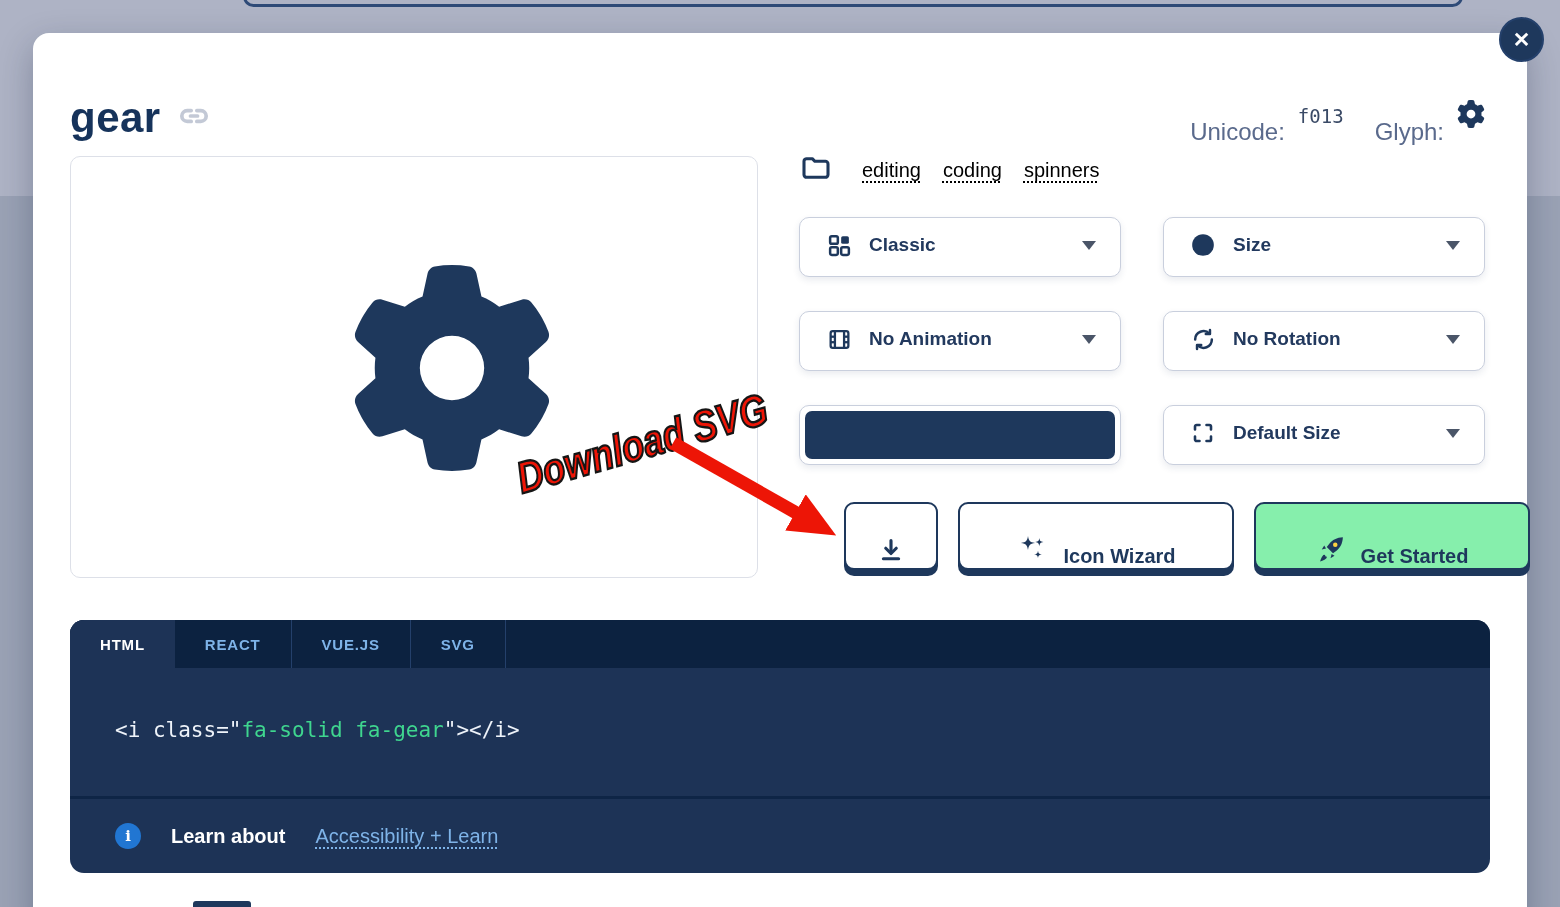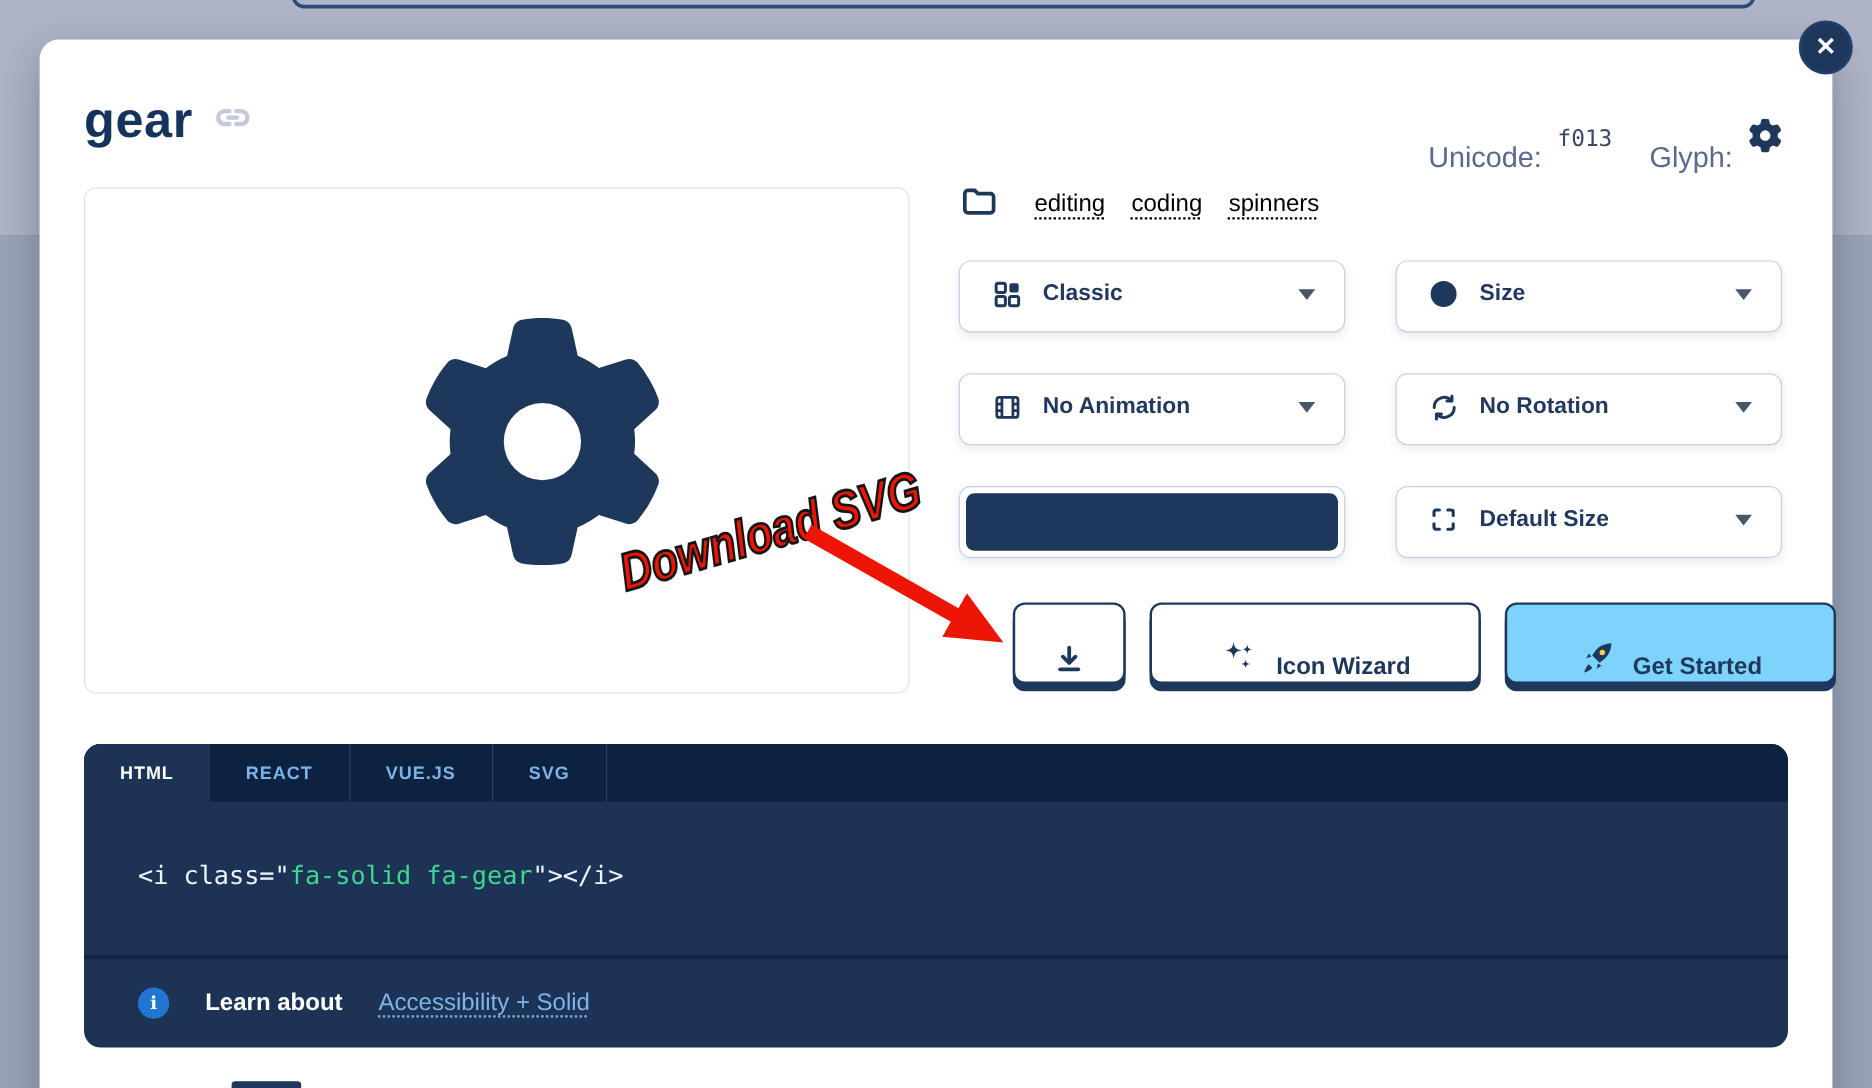--- a/index.html
+++ b/index.html
@@ -11,21 +11,21 @@
   .behind-bar { position:absolute; left:243px; top:-14px; width:1220px; height:21px;
                 border:3px solid #2e4a77; border-radius:12px; background:#aeb3c5; }
 
   .modal { position:absolute; left:33px; top:33px; width:1494px; height:900px;
            background:#ffffff; border-radius:16px; box-shadow:0 12px 34px rgba(15,25,55,.28); }
 
   .close-btn { position:absolute; left:1466px; top:-16px; width:45px; height:45px; border-radius:50%;
                background:#1e385c; color:#fff; display:flex; align-items:center; justify-content:center;
                font-size:21px; font-weight:700; cursor:pointer; border:2px solid #24406b; }
 
-  .title-row { position:absolute; left:37px; top:43px; display:flex; align-items:center; gap:16px; }
+  .title-row { position:absolute; left:37px; top:61px; display:flex; align-items:center; gap:16px; }
   .title { font-size:42px; font-weight:800; color:#16335b; letter-spacing:.5px; }
 
   .meta { position:absolute; top:52px; right:42px; display:flex; align-items:center; gap:13px; }
   .meta-label { font-size:24px; color:#5a6a8c;margin-top:33px; }
   .meta-value { font-family:"DejaVu Sans Mono", monospace; font-size:19px; color:#3a4a66; margin-right:18px; }
 
   .preview-box { position:absolute; left:37px; top:123px; width:688px; height:422px;
                  background:#fff; border:1px solid #dde0e8; border-radius:10px; }
   .preview-gear { position:absolute; left:278px; top:108px; }
   .moon-btn { position:absolute; left:70px; top:492px; width:32px; height:32px; cursor:pointer; }
@@ -40,21 +40,21 @@
   .sel-label { font-size:19px; font-weight:600; color:#22395e; margin-left:17px; }
   .caret { margin-left:auto; width:0; height:0; border-left:7px solid transparent;
            border-right:7px solid transparent; border-top:9px solid #4a5568; }
   .swatch-wrap { justify-content:stretch; padding:5px; }
   .swatch { width:100%; height:100%; background:#1e385c; border-radius:7px; }
 
   .btn { position:absolute; height:68px; border:2.5px solid #1e385c; border-radius:10px;
          background:#fff; box-shadow:0 6px 0 0 #1e385c; display:flex; align-items:flex-end;
          justify-content:center; gap:15px; cursor:pointer;margin-left:45px; }
   .btn-label { font-size:20px; font-weight:700; color:#1e385c; }
-  .btn-yellow { background:#7dd3fc; }
+  .btn-yellow { background:#86efac; }
 
   .annot { position:absolute; left:478px; top:422px; transform:rotate(-16deg) scaleX(.82);
            transform-origin:0 0; font-size:44px; font-weight:800; font-style:italic;
            color:#ed1506; -webkit-text-stroke:2.4px #151515; white-space:nowrap; z-index:5; }
   .annot-arrow { position:absolute; left:595px; top:370px; z-index:5; pointer-events:none; }
 
   .code-panel { position:absolute; left:37px; top:587px; width:1420px; height:253px;
                 background:#1d3356; border-radius:14px; }
   .tab-strip { position:absolute; left:0; top:0; width:100%; height:48px; background:#0c2240;
                border-radius:14px 14px 0 0; display:flex; }
@@ -251,19 +251,19 @@
       <div class="tab active">HTML</div>
       <div class="tab">REACT</div>
       <div class="tab">VUE.JS</div>
       <div class="tab">SVG</div>
     </div>
     <div class="code-line"><span>&lt;i class="</span><span class="code-green">fa-solid fa-gear</span><span>"&gt;&lt;/i&gt;</span></div>
     <div class="panel-divider"></div>
     <div class="panel-footer">
       <span class="info-dot">i</span>
       <span class="footer-label">Learn about</span>
-      <a class="footer-link">Accessibility + Solid</a>
+      <a class="footer-link">Accessibility + Learn</a>
     </div>
   </div>
 
   <div class="bottom-chip"></div>
 
 </div>
 
 </body></html>

